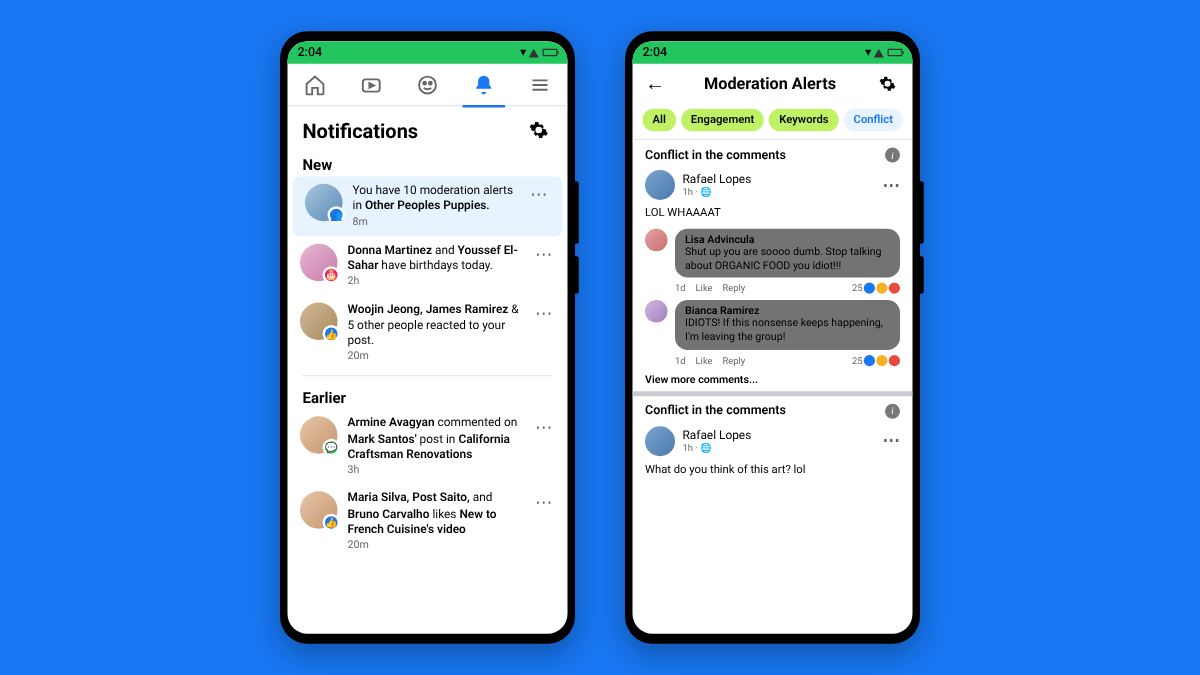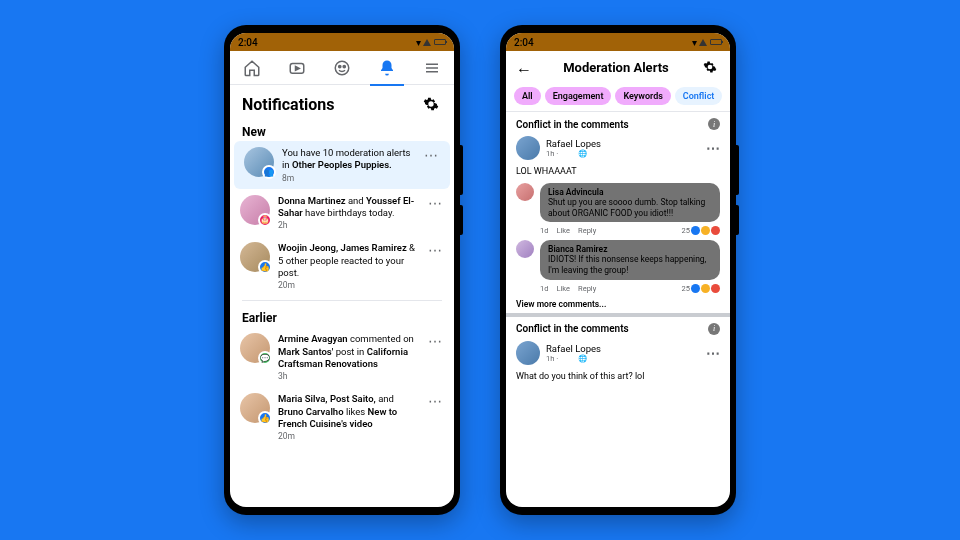--- a/index.html
+++ b/index.html
@@ -48,21 +48,21 @@
     height: 100%;
     background: #fff;
     border-radius: 16px;
     overflow: hidden;
     display: flex;
     flex-direction: column;
     position: relative;
   }
   .statusbar {
     height: 18px;
-    background: #a16207;
+    background: #22c55e;
     display: flex;
     justify-content: space-between;
     align-items: center;
     padding: 0 8px;
     font-size: 10px;
     font-weight: 500;
   }
   .status-icons { display: flex; gap: 2px; align-items: center; }
   .signal { width: 0; height: 0; border-left: 4px solid transparent; border-right: 4px solid transparent; border-bottom: 7px solid #333; margin-right:1px;}
   .battery { width: 12px; height: 6px; border: 1px solid #333; border-radius: 1px; position: relative; }
@@ -167,21 +167,21 @@
   .filterbar {
     display: flex;
     gap: 4px;
     padding: 4px 8px 6px;
     border-bottom: 1px solid #e4e6eb;
   }
   .chip {
     font-size: 9px;
     padding: 4px 8px;
     border-radius: 10px;
-    background: #f0abfc;
+    background: #bef264;
     color: #050505;
     font-weight: 600;
   }
   .chip.active {
     background: #e7f3ff;
     color: #1877f2;
   }
 
   .card-header {
     display: flex;
@@ -193,21 +193,21 @@
   .info-circle { width: 12px; height: 12px; background: #777; color: #fff; border-radius: 50%; font-size: 8px; display:flex;align-items:center;justify-content:center; font-style: italic; font-family: serif;}
 
   .post-author {
     display: flex;
     align-items: center;
     padding: 4px 10px;
     gap: 6px;
   }
   .post-author .avatar { width: 24px; height: 24px; }
   .author-info .name { font-size: 9.5px; font-weight: 400; }
-  .author-info .meta { font-size: 7.5px; color: #65676b; display:flex; align-items:center; gap:20px; }
+  .author-info .meta { font-size: 7.5px; color: #65676b; display:flex; align-items:center; gap:2px; }
   .post-more { margin-left: auto; font-size: 14px; color: #65676b; font-weight:bold; }
 
   .post-text { font-size: 9px; padding: 2px 10px 4px; }
 
   .comment {
     display: flex;
     gap: 6px;
     padding: 3px 10px;
   }
   .comment .avatar { width: 18px; height: 18px; }

